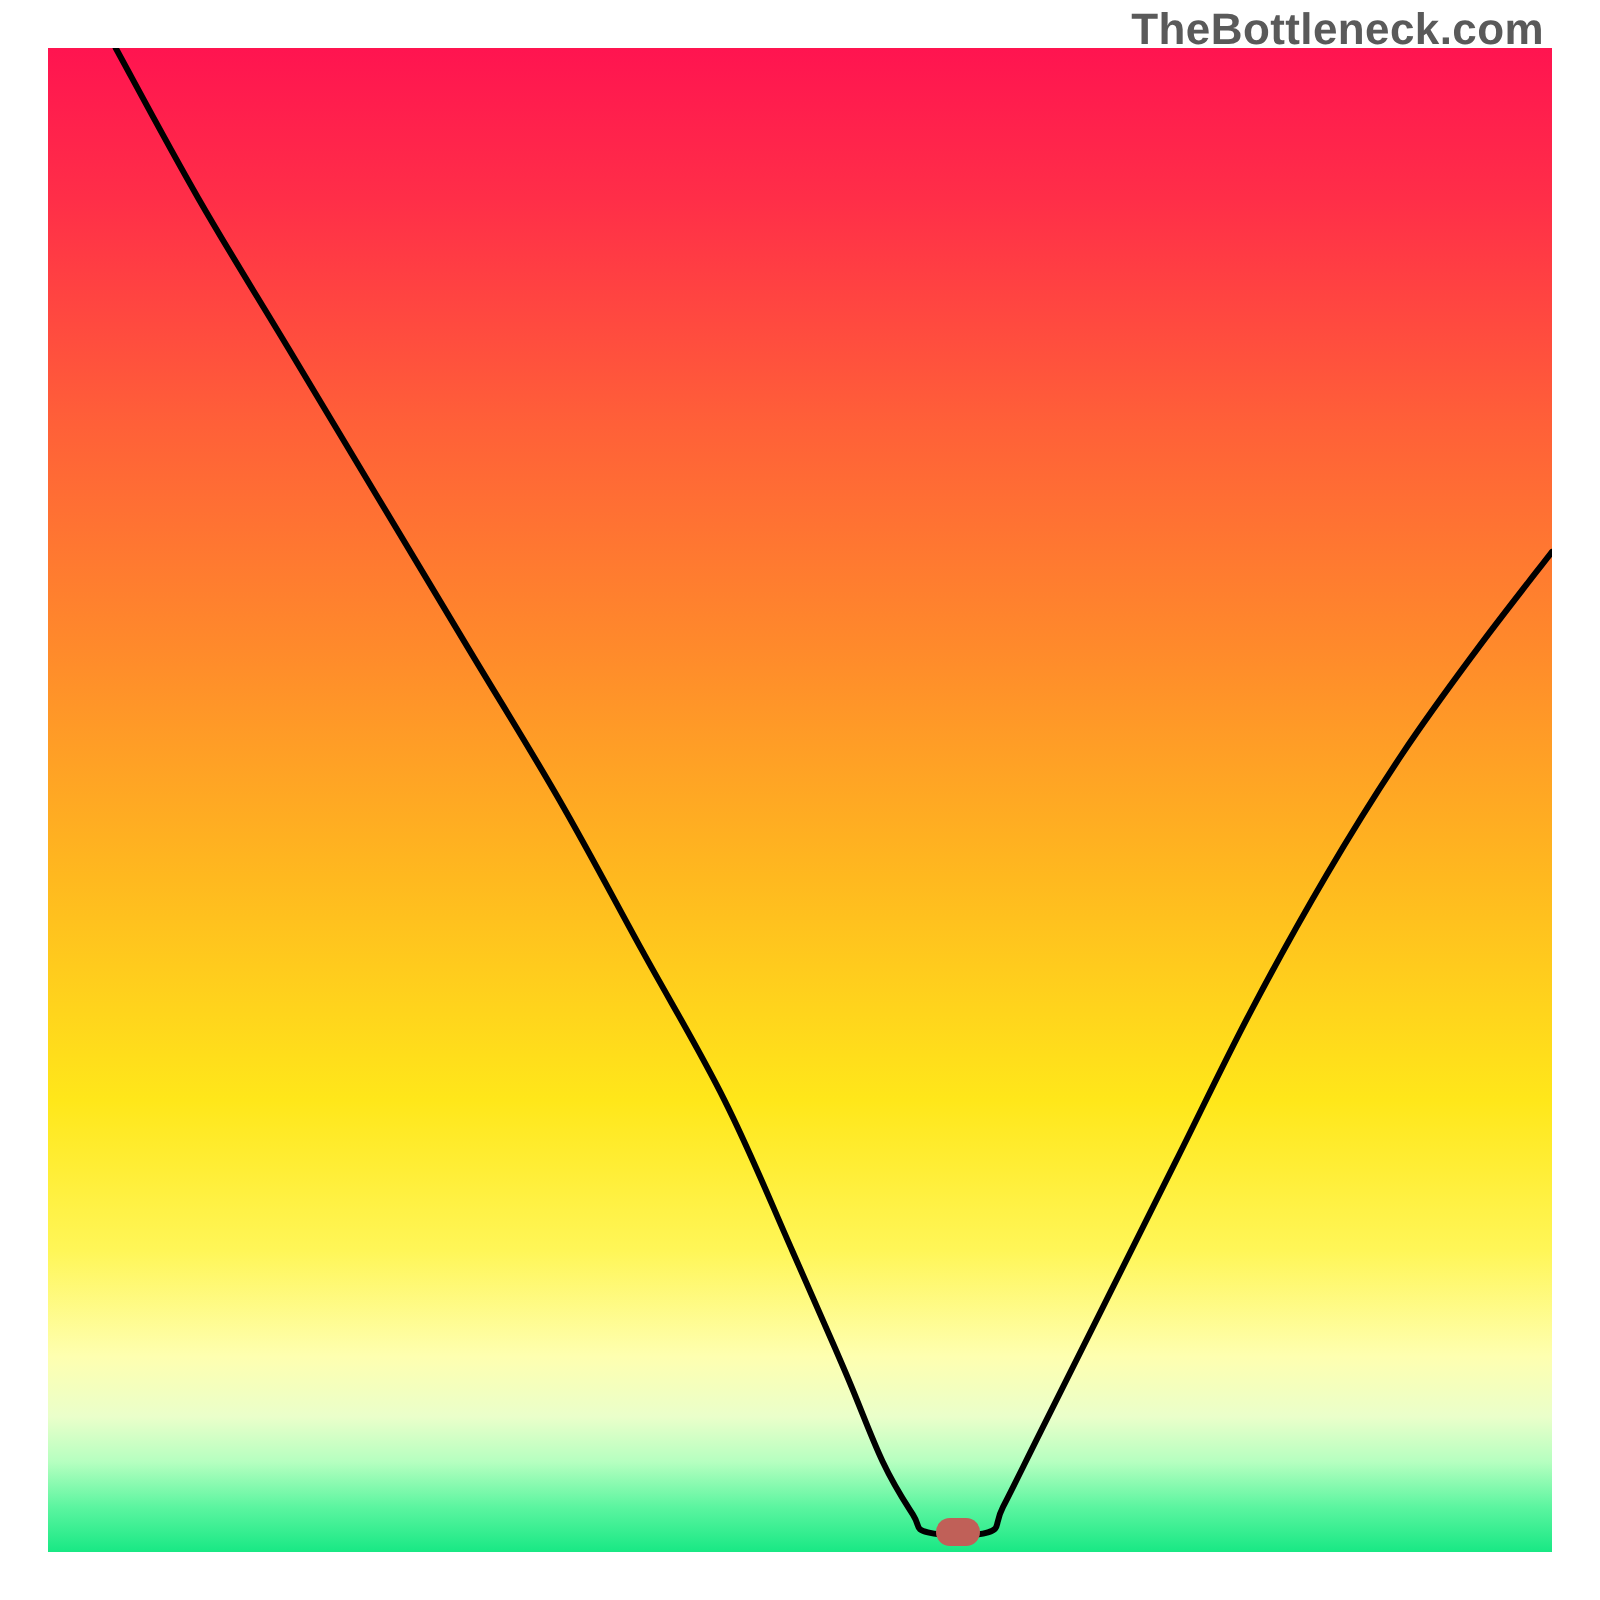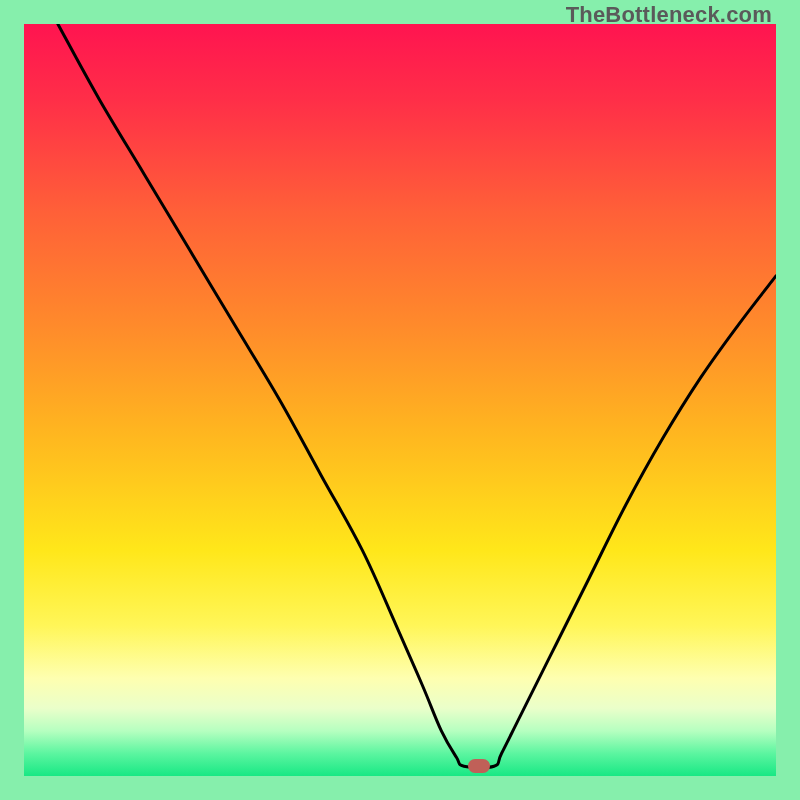--- a/index.html
+++ b/index.html
@@ -9,21 +9,21 @@
     height: 800px;
     background: #000;
     overflow: hidden;
   }
   .frame {
     position: absolute;
     left: 0;
     top: 0;
     width: 800px;
     height: 800px;
-    background: #86efac;
+    background: #ffffff;
   }
   .plot {
     position: absolute;
     left: 24px;
     top: 24px;
     width: 752px;
     height: 752px;
     overflow: hidden;
   }
   .gradient {

